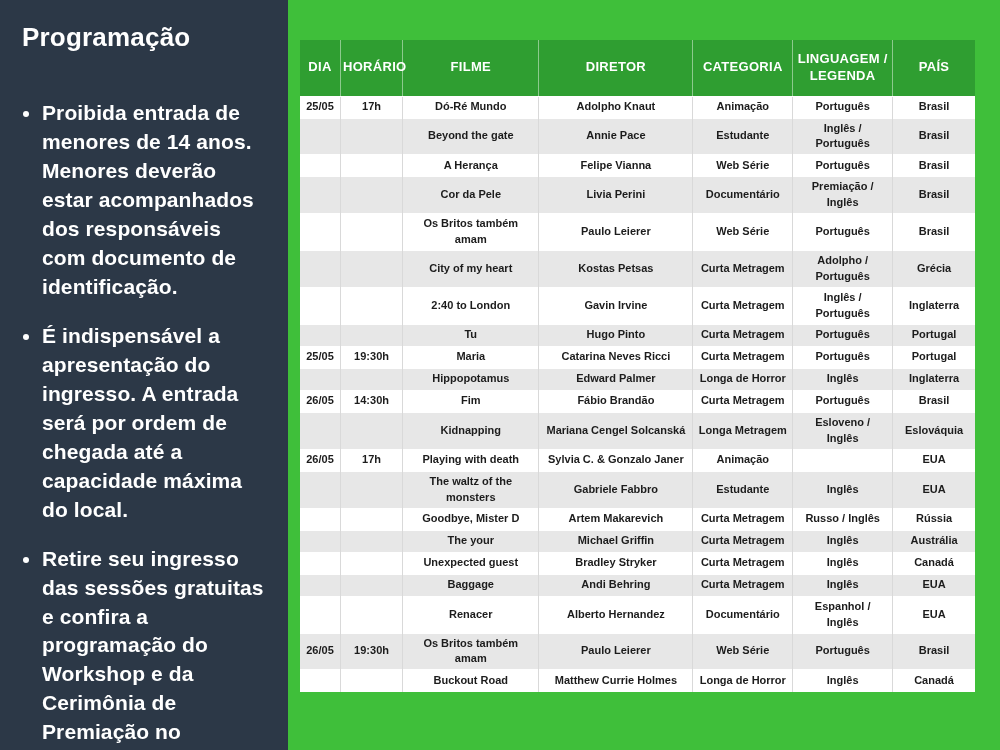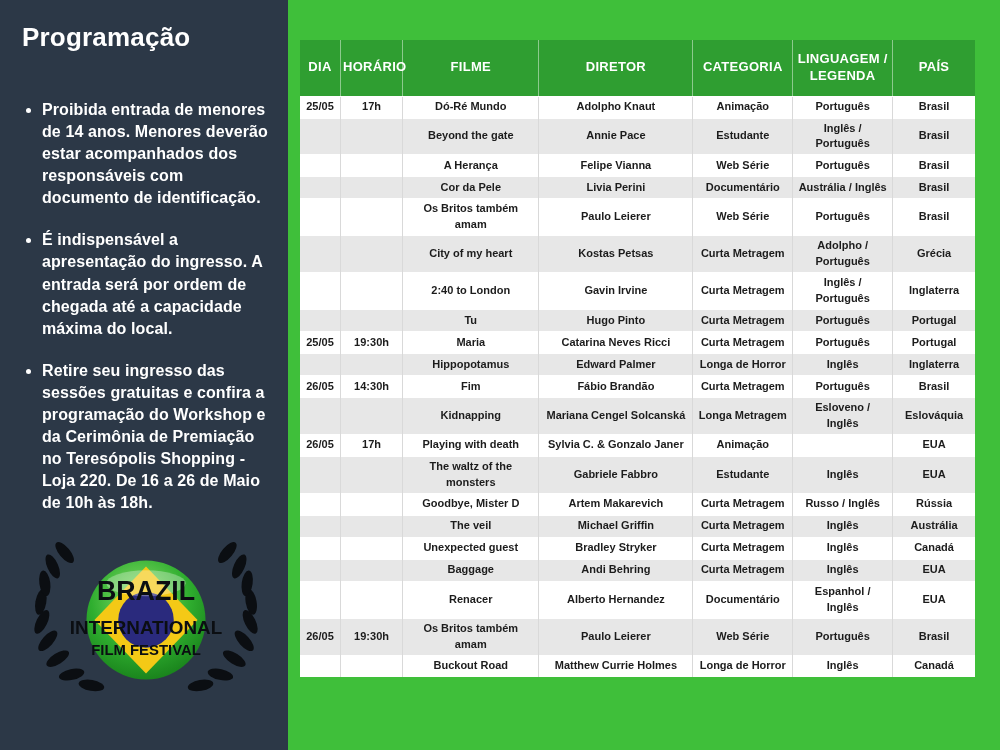--- a/index.html
+++ b/index.html
@@ -26,21 +26,21 @@
   .kicker{font-size:26px;font-weight:bold;letter-spacing:.2px;margin-top:2px;}
   .title{margin-top:10px;line-height:1.2;}
   .title-line{
     display:block;color:var(--title-green);
     font-size:52px;font-weight:bold;white-space:nowrap;
     transform:scaleX(.80);transform-origin:left center;
     letter-spacing:0px;
   }
   .notes{margin-top:46px;list-style:disc;padding-left:20px;}
   .notes li{
-    font-size:16px;font-weight:bold;line-height:1.38;
+    font-size:21px;font-weight:bold;line-height:1.38;
     margin-bottom:20px;letter-spacing:.1px;
   }
   .logo{margin-top:2px;display:flex;justify-content:center;}
 
   
   .board{
     flex:1;background:var(--bg-green);
     padding:40px 25px 0 12px;
   }
   table.schedule{
@@ -222,21 +222,21 @@
             <td>Web Série</td>
             <td>Português</td>
             <td>Brasil</td>
           </tr>
           <tr>
             <td></td>
             <td></td>
             <td>Cor da Pele</td>
             <td>Livia Perini</td>
             <td>Documentário</td>
-            <td>Austrália / Inglês</td>
+            <td>Premiação / Inglês</td>
             <td>Brasil</td>
           </tr>
           <tr>
             <td></td>
             <td></td>
             <td>Os Britos também amam</td>
             <td>Paulo Leierer</td>
             <td>Web Série</td>
             <td>Português</td>
             <td>Brasil</td>
@@ -327,21 +327,21 @@
             <td></td>
             <td>Goodbye, Mister D</td>
             <td>Artem Makarevich</td>
             <td>Curta Metragem</td>
             <td>Russo / Inglês</td>
             <td>Rússia</td>
           </tr>
           <tr>
             <td></td>
             <td></td>
-            <td>The veil</td>
+            <td>The your</td>
             <td>Michael Griffin</td>
             <td>Curta Metragem</td>
             <td>Inglês</td>
             <td>Austrália</td>
           </tr>
           <tr>
             <td></td>
             <td></td>
             <td>Unexpected guest</td>
             <td>Bradley Stryker</td>

